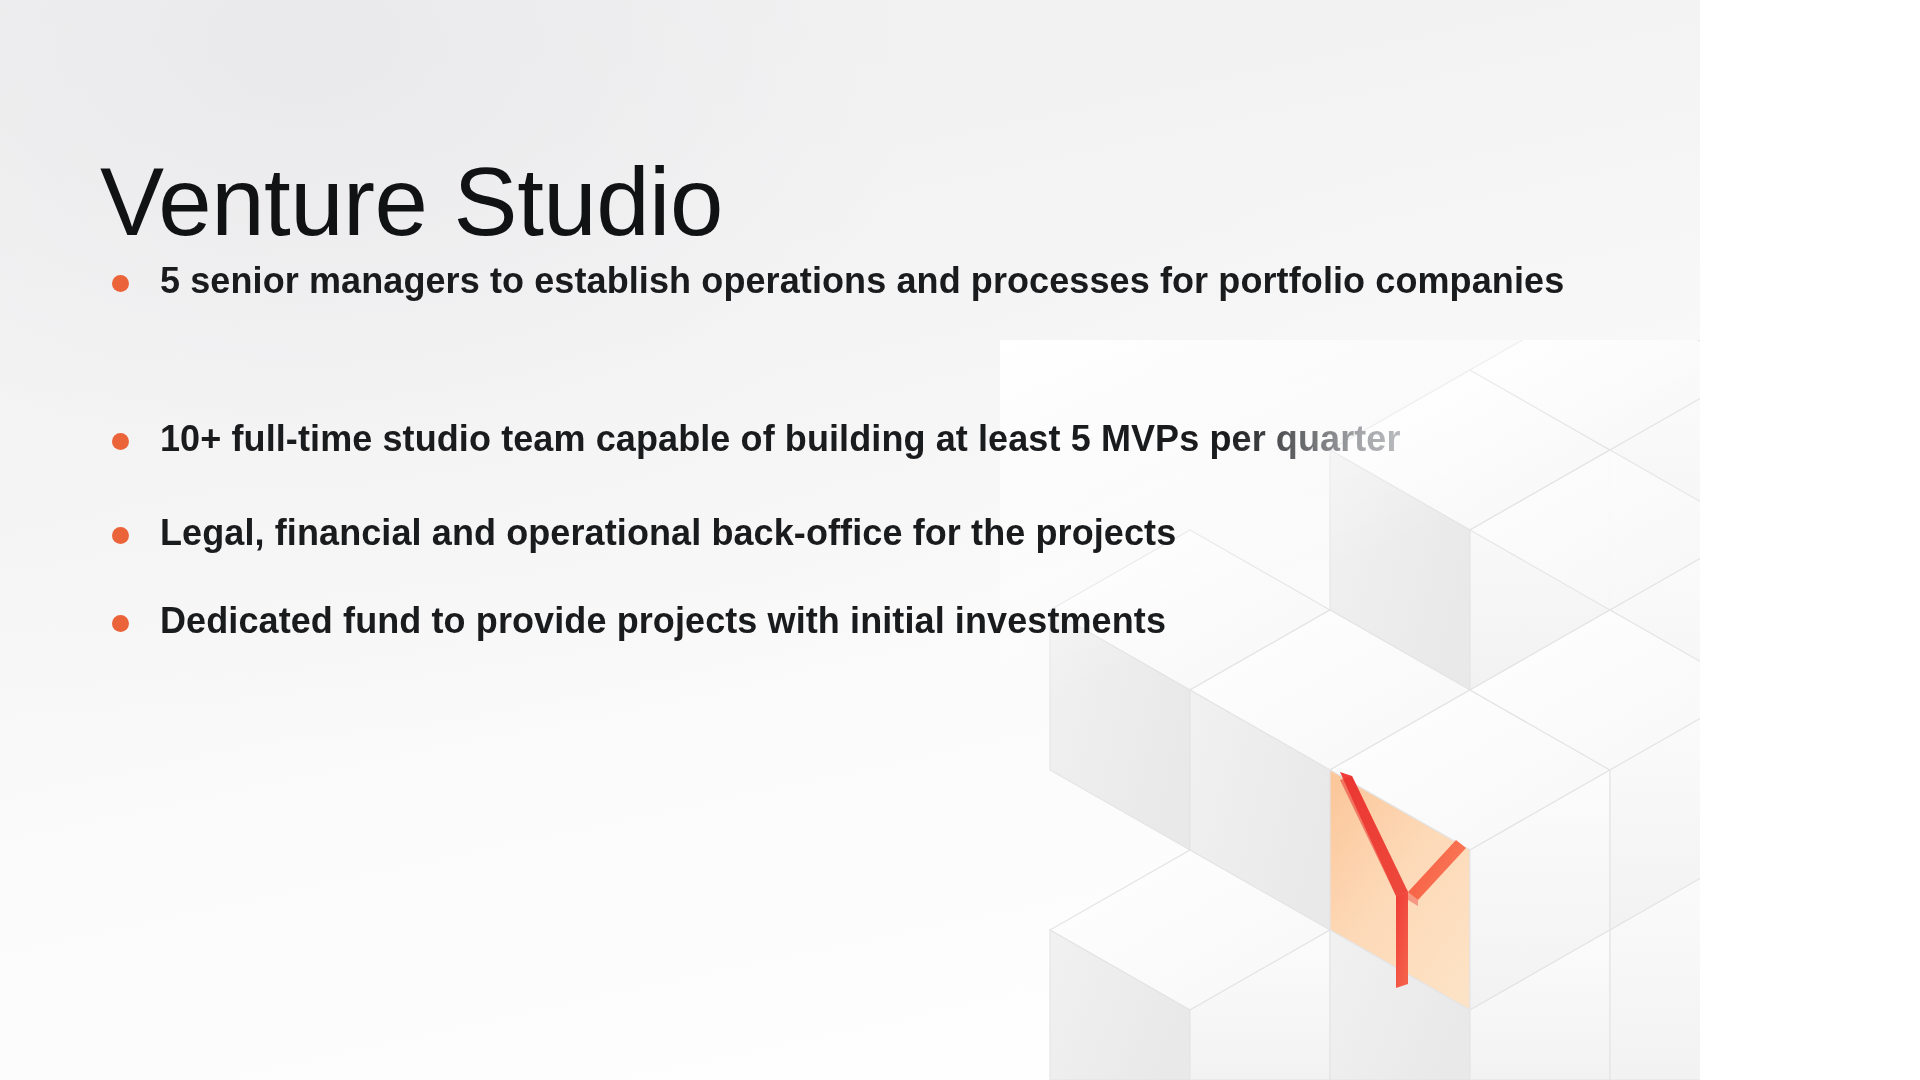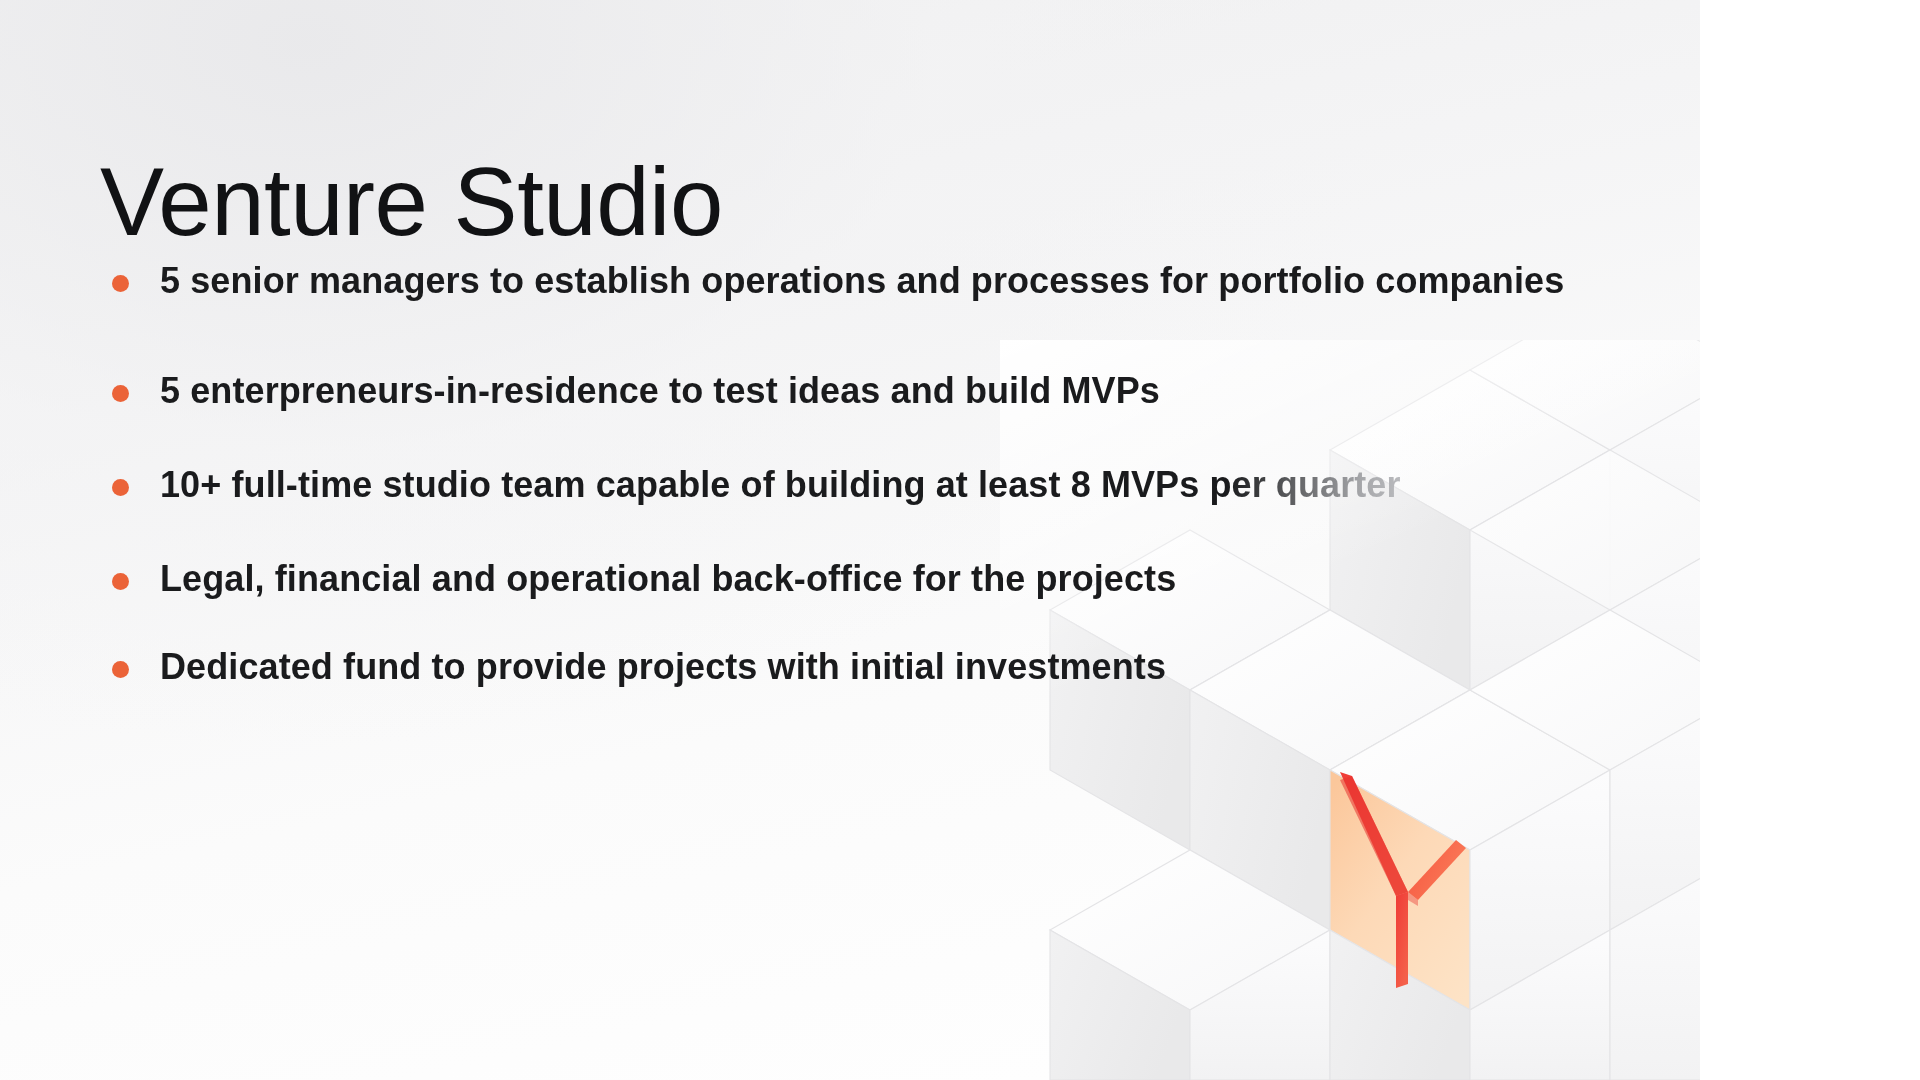--- a/index.html
+++ b/index.html
@@ -197,30 +197,26 @@
 
   <div class="bullets">
 
     <div class="bullet-row">
       <span class="dot"></span>
       <span class="bullet-text">5 senior managers to establish operations and processes for portfolio companies</span>
     </div>
 
     <div class="gap-lg"></div>
 
-    <div class="bullet-row">
-      <span class="dot"></span>
-      <span class="bullet-text">5 enterpreneurs-in-residence to test ideas and build MVPs</span>
-    </div>
 
     <div class="gap-md"></div>
 
     <div class="bullet-row">
       <span class="dot"></span>
-      <span class="bullet-text faded">10+ full-time studio team capable of building at least 8 MVPs per quarter</span>
+      <span class="bullet-text faded">10+ full-time studio team capable of building at least 5 MVPs per quarter</span>
     </div>
 
     <div class="gap-md"></div>
 
     <div class="bullet-row">
       <span class="dot"></span>
       <span class="bullet-text">Legal, financial and operational back-office for the projects</span>
     </div>
 
     <div class="gap-sm"></div>

